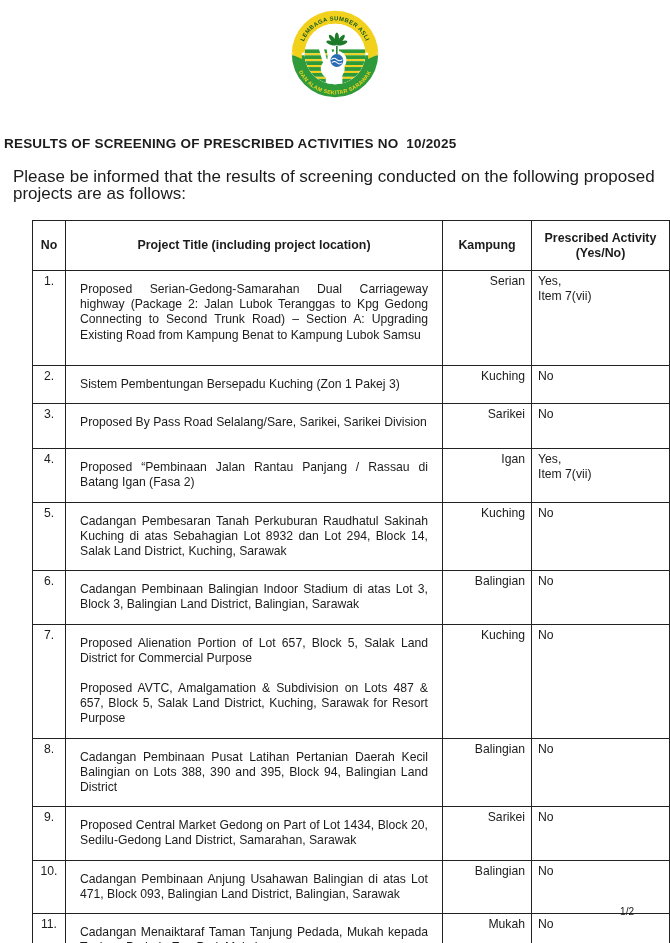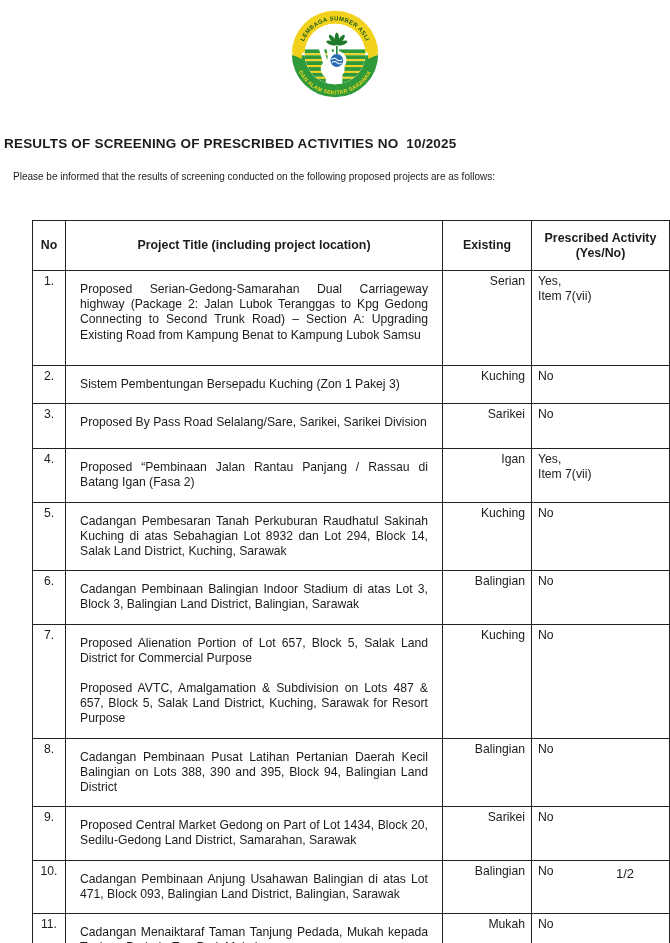--- a/index.html
+++ b/index.html
@@ -34,21 +34,21 @@
     font-weight: bold;
     font-size: 13.5px;
     letter-spacing: 0.2px;
     white-space: pre;
   }
   .doc-intro {
     position: absolute;
     top: 169px;
     left: 13px;
     width: 646px;
-    font-size: 10px;
+    font-size: 17px;
     line-height: 16.5px;
     text-align: left;
   }
 
   
   table.results {
     position: absolute;
     top: 220px;
     left: 32px;
     width: 637px;
@@ -89,23 +89,23 @@
   tbody tr:nth-child(6)  { height: 46px; }
   tbody tr:nth-child(7)  { height: 108px; }
   tbody tr:nth-child(8)  { height: 64px; }
   tbody tr:nth-child(9)  { height: 46px; }
   tbody tr:nth-child(10) { height: 32px; }
   tbody tr:nth-child(11) { height: 45px; }
 
   
   .page-number {
     position: absolute;
-    top: 866px;
+    top: 906px;
     right: 36px;
-    font-size: 13px;
+    font-size: 10px;
   }
 
   .logo-arc-text-top {
     font-family: "Liberation Sans", sans-serif;
     font-weight: bold;
     font-size: 6.4px;
     letter-spacing: 0.45px;
     fill: #14591f;
   }
   .logo-arc-text-bottom {
@@ -196,21 +196,21 @@
     <colgroup>
       <col style="width:33px">
         <col style="width:377px">
         <col style="width:89px">
         <col style="width:138px">
     </colgroup>
     <thead>
       <tr>
         <th>No</th>
         <th>Project Title (including project location)</th>
-        <th>Existing</th>
+        <th>Kampung</th>
         <th>Prescribed Activity (Yes/No)</th>
       </tr>
     </thead>
     <tbody>
         <tr>
           <td class="col-no">1.</td>
           <td class="col-title">
             <p class="para">Proposed Serian-Gedong-Samarahan Dual Carriageway highway (Package 2: Jalan Lubok Teranggas to Kpg Gedong Connecting to Second Trunk Road) – Section A: Upgrading Existing Road from Kampung Benat to Kampung Lubok Samsu</p>
           </td>
           <td class="col-loc">Serian</td>

